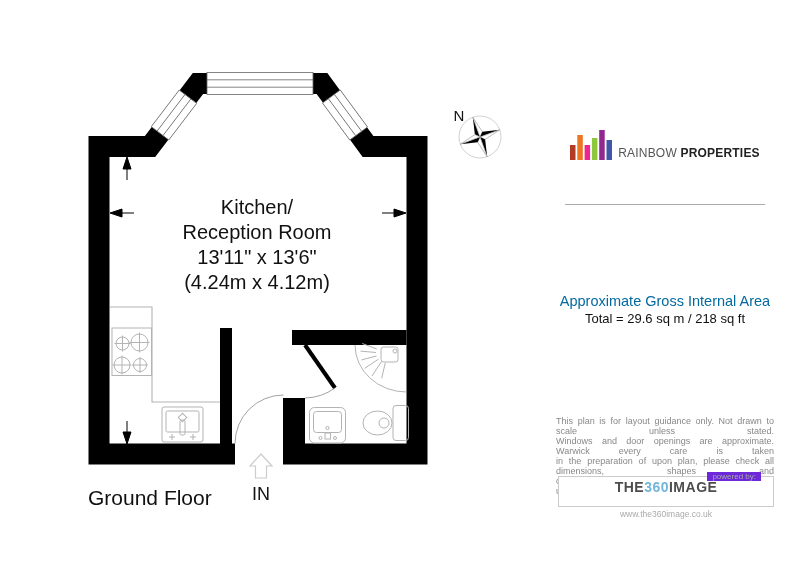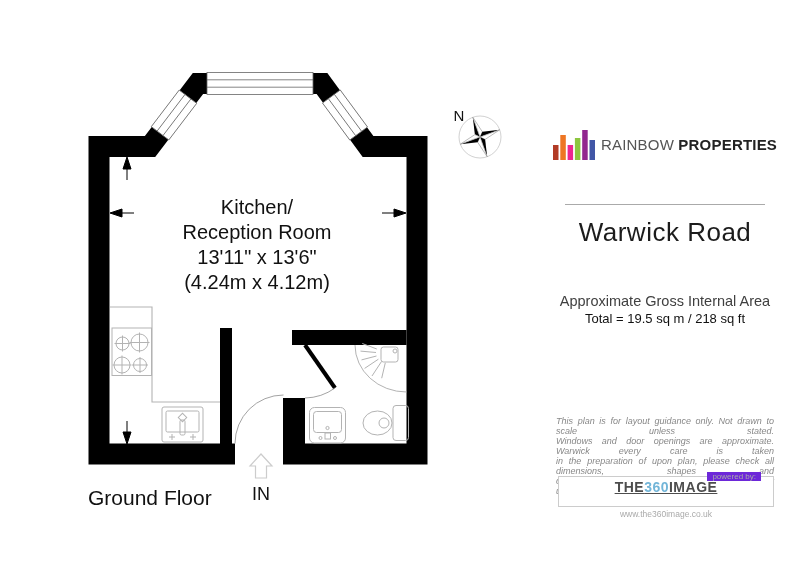--- a/index.html
+++ b/index.html
@@ -2,32 +2,32 @@
 <html><head>
 <meta charset="utf-8">
 <style>
   html,body{margin:0;padding:0;background:#fff;}
   body{font-family:"Liberation Sans","DejaVu Sans",sans-serif;}
   #stage{position:relative;width:800px;height:565px;background:#fff;overflow:hidden;}
   #plan-svg{position:absolute;left:0;top:0;}
   svg text{font-family:"Liberation Sans","DejaVu Sans",sans-serif;fill:#111;}
   .panel{position:absolute;left:540px;width:250px;text-align:center;}
   .logo-row{top:122px;height:38px;display:flex;justify-content:center;align-items:flex-end;gap:6px;}
-  .logo-text{font-size:15px;letter-spacing:.2px;line-height:1;margin-bottom:8px;white-space:nowrap;}
+  .logo-text{font-size:12px;letter-spacing:.2px;line-height:1;margin-bottom:1px;white-space:nowrap;}
   .logo-text .reg{color:#555;font-weight:400;}
   .logo-text .bold{color:#222;font-weight:700;}
   .divider{position:absolute;left:565px;top:204px;width:200px;border-top:1px solid #aaa;}
   .title{top:217px;font-size:26px;color:#1c1c1c;letter-spacing:.5px;}
-  .area-head{top:293px;font-size:14.5px;color:#404040;}
+  .area-head{top:293px;font-size:14.5px;color:#0369a1;}
   .area-total{top:311px;font-size:13px;color:#111;}
   .disclaimer{position:absolute;left:556px;top:416px;width:218px;font-size:9px;line-height:10px;color:#888;}
-  .disclaimer div{text-align:justify;text-align-last:justify;font-style:italic;}
+  .disclaimer div{text-align:justify;text-align-last:justify;}
   .pbox{position:absolute;left:558px;top:476px;width:214px;height:29px;border:1px solid #ccc;background:#fff;}
   .pbox .plabel{position:absolute;top:-5px;right:12px;background:#6d28d9;padding:0 5px;font-size:8px;color:#aaa;}
-  .pbox .pname{margin-top:3px;font-size:14px;font-weight:700;letter-spacing:.5px;color:#4d4d4d;text-align:center;line-height:1;text-decoration:underline;}
+  .pbox .pname{margin-top:3px;font-size:14px;font-weight:700;letter-spacing:.5px;color:#4d4d4d;text-align:center;line-height:1;}
   .pbox .purl{font-size:8.5px;color:#aaa;text-align:center;line-height:1.2;margin-top:15px;}
 </style>
 </head>
 <body>
 
 <div id="stage">
 
   <svg id="plan-svg" width="800" height="565" viewBox="0 0 800 565">
 
     <path d="M 235,454 L 99,454 L 99,146.5 L 150,146.5 L 198,83.5 L 322,83.5 L 368,146.5 L 417,146.5 L 417,454 L 283,454" fill="none" stroke="#000" stroke-width="21" stroke-linecap="butt" stroke-linejoin="miter"></path>
@@ -146,24 +146,23 @@
       <rect x="14.6" y="17" width="5.5" height="15" fill="#ec268f"></rect>
       <rect x="21.9" y="10" width="5.5" height="22" fill="#8dc63f"></rect>
       <rect x="29.2" y="2" width="5.5" height="30" fill="#92278f"></rect>
       <rect x="36.5" y="12" width="5.5" height="20" fill="#4156a6"></rect>
     </svg>
     <div class="logo-text"><span class="reg">RAINBOW</span><span class="bold"> PROPERTIES</span></div>
   </div>
 
   <div class="divider"></div>
 
-  <div class="panel title">Warwick Road</div>
 
   <div class="panel area-head">Approximate Gross Internal Area</div>
-  <div class="panel area-total">Total = 19.5 sq m / 218 sq ft</div>
+  <div class="panel area-total">Total = 29.6 sq m / 218 sq ft</div>
 
   <div class="disclaimer">
     <div>This plan is for layout guidance only. Not drawn to scale unless stated.</div>
     <div>Windows and door openings are approximate. Warwick every care is taken</div>
     <div>in the preparation of upon plan, please check all dimensions, shapes and</div>
     <div>compass bearings before making any decisions reliant upon them.</div>
   </div>
 
   <div class="pbox">
     <span class="plabel">powered by:</span>

